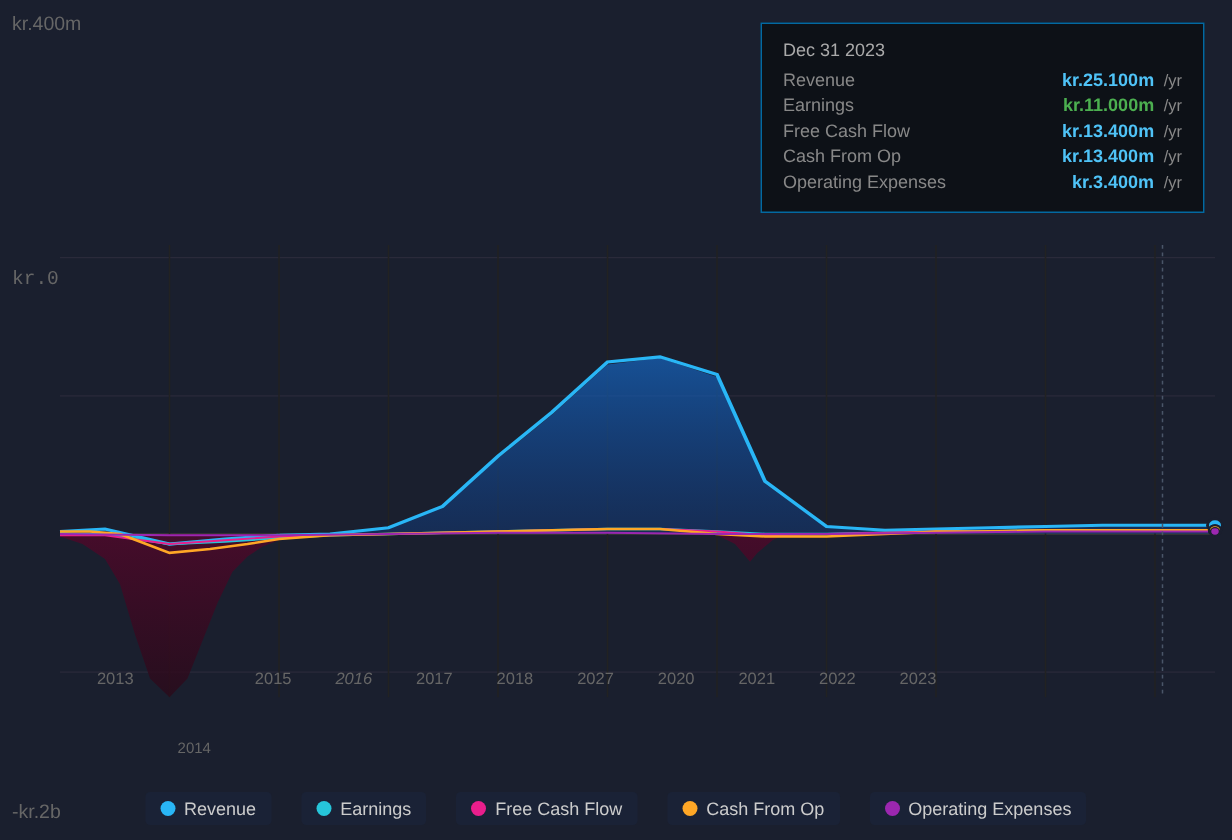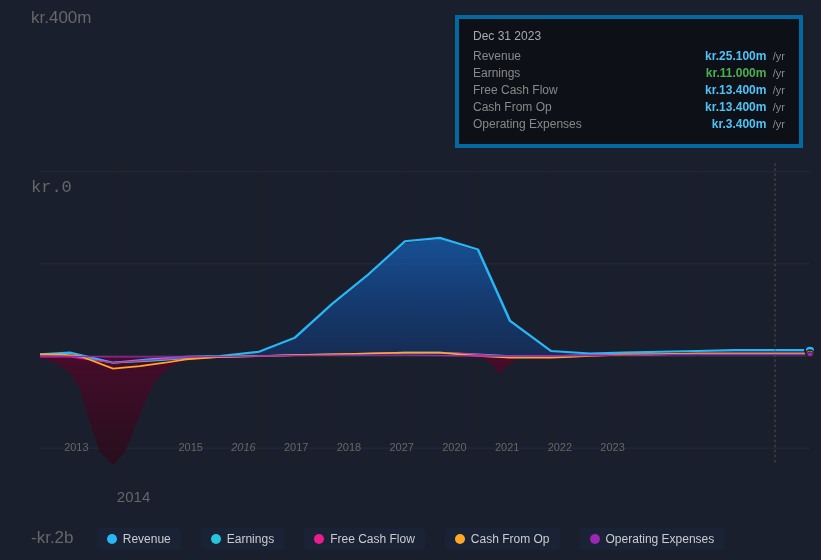--- a/index.html
+++ b/index.html
@@ -12,23 +12,23 @@
       overflow: hidden;
       position: relative;
     }
 
     
     .tooltip-box {
       position: absolute;
       top: 15px;
       right: 18px;
       background: #0d1117;
-      border: 4px solid #0369a1;
+      border: 1px solid #0369a1;
       padding: 10px 14px;
-      width: 348px;
+      width: 296px;
       z-index: 10;
     }
     .tooltip-title {
       color: #aaa;
       font-size: 12px;
       margin-bottom: 6px;
     }
     .tooltip-row {
       display: flex;
       justify-content: space-between;
@@ -43,23 +43,22 @@
       display: flex;
       justify-content: flex-end;
       font-size: 11px;
       color: #888;
       margin-bottom: 3px;
     }
     .tooltip-sub span { color: #4caf50; font-weight: bold; margin-right: 4px; }
     .per-yr { color: #888; font-size: 11px; margin-left: 3px; font-weight: normal; }
     .y-label {
       position: absolute;
-      font-size: 17px;
+      font-size: 13px;
       color: #666;
-      margin-left: 23px;
     }
     .y-label-400 { top: 8px; left: 8px; }
     .y-label-0 { top: 178px; left: 8px; font-family: Liberation Mono, monospace; }
     .y-label-2b { bottom: 12px; left: 8px; }
     .x-label {
       font-size: 11px;
       color: #666;
       text-align: center;
     }
 
@@ -183,21 +182,21 @@
 
   <circle cx="810" cy="233" r="5" fill="#29b6f6" stroke="#1a1f2e" stroke-width="2"></circle>
   <circle cx="810" cy="237" r="4" fill="#26c6da" stroke="#1a1f2e" stroke-width="1.5"></circle>
   <circle cx="810" cy="237" r="3" fill="#e91e8c" stroke="#1a1f2e" stroke-width="1"></circle>
   <circle cx="810" cy="237" r="4" fill="#ffa726" stroke="#1a1f2e" stroke-width="1.5"></circle>
   <circle cx="810" cy="238" r="3" fill="#9c27b0" stroke="#1a1f2e" stroke-width="1"></circle>
 </svg>
 
 <div style="position:absolute;bottom:55px;left:0;width:649px;display:flex;justify-content:space-around;padding-left:50px;padding-right:10px;">
   <span class="x-label" style="font-size:11px;color:#666;">2013</span>
-  <span class="x-label" style="font-size:15px;color:#666;margin-top:47px;">2014</span>
+  <span class="x-label" style="font-size:10px;color:#666;margin-top:47px;">2014</span>
   <span class="x-label" style="font-size:11px;color:#666;">2015</span>
   <span class="x-label" style="font-size:11px;color:#666;font-style:italic;">2016</span>
   <span class="x-label" style="font-size:11px;color:#666;">2017</span>
   <span class="x-label" style="font-size:11px;color:#666;">2018</span>
   <span class="x-label" style="font-size:11px;color:#666;">2027</span>
   <span class="x-label" style="font-size:11px;color:#666;">2020</span>
   <span class="x-label" style="font-size:11px;color:#666;">2021</span>
   <span class="x-label" style="font-size:11px;color:#666;">2022</span>
   <span class="x-label" style="font-size:11px;color:#666;">2023</span>
 </div>

